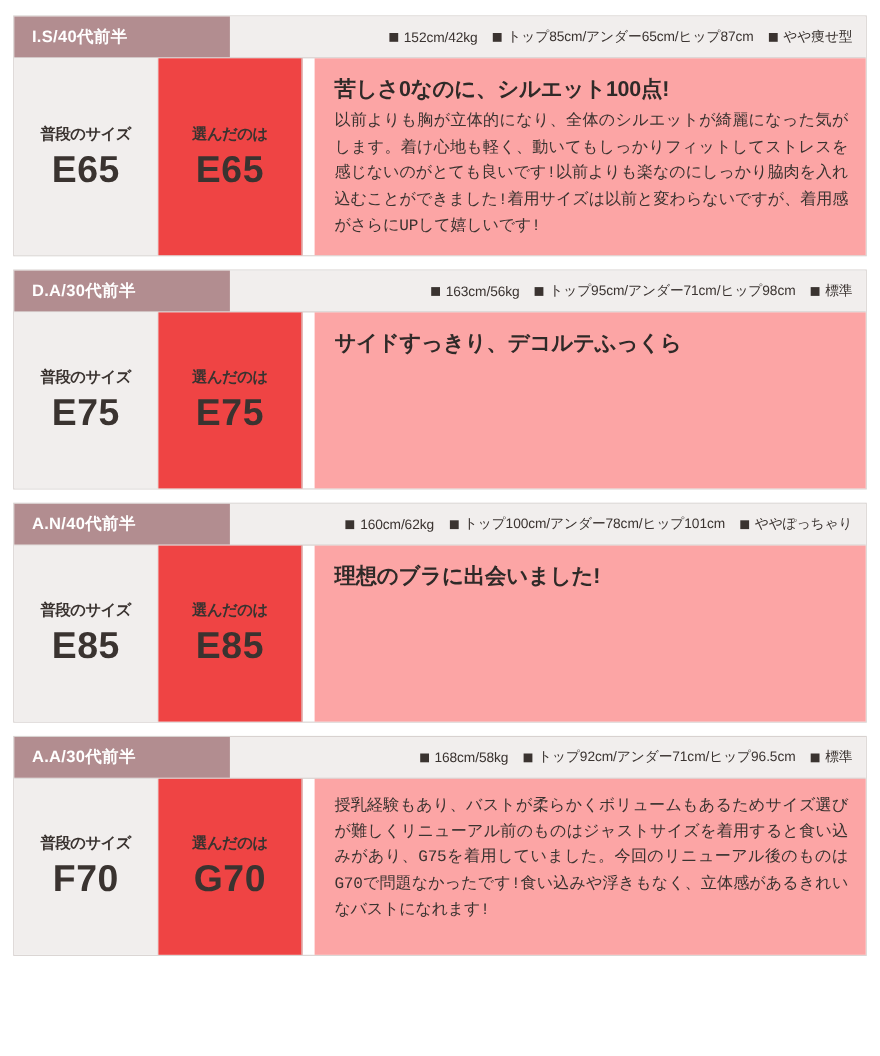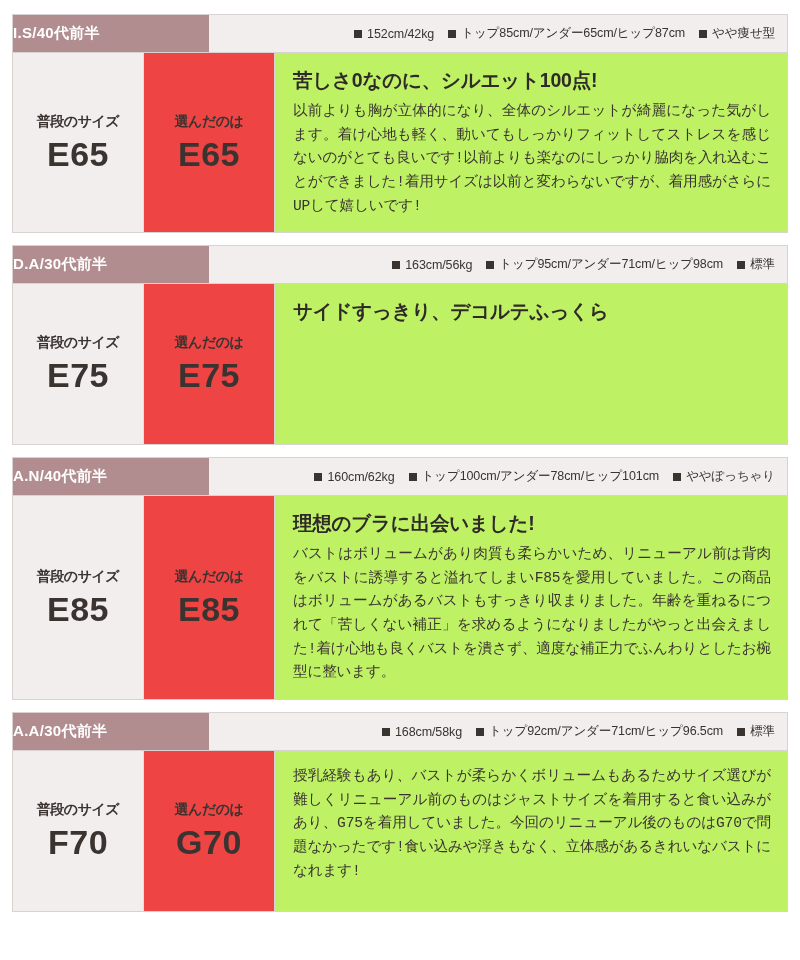--- a/index.html
+++ b/index.html
@@ -31,20 +31,21 @@
     border-bottom: 1px solid #d8d2d0;
   }
   .rv-header-name {
     width: 196px;
     background: #b28d90;
     color: #ffffff;
     font-size: 15px;
     font-weight: bold;
     display: flex;
     align-items: center;
+    padding-left: 16px;
     letter-spacing: 0.3px;
   }
   .rv-header-specs {
     flex: 1;
     display: flex;
     align-items: center;
     justify-content: flex-end;
     padding-right: 12px;
     color: #3a3330;
     font-size: 12.5px;
@@ -97,21 +98,22 @@
   .size-value {
     font-size: 34px;
     font-weight: bold;
     color: #3a3330;
     line-height: 1.05;
     letter-spacing: 0.5px;
   }
   .rv-text {
     flex: 1;
     padding: 14px 16px 14px 18px;
-    background: #bef264;
+    background: #fca5a5;
+    margin-left: 11px;
   }
   .rv-title {
     font-size: 19.5px;
     font-weight: bold;
     color: #2f2a28;
     margin: 0 0 6px 0;
     letter-spacing: -0.2px;
   }
   .rv-para {
     font-size: 14.6px;
@@ -217,21 +219,20 @@
       <div class="size-cell usual">
         <div class="size-label">普段のサイズ</div>
         <div class="size-value">E85</div>
       </div>
       <div class="size-cell chosen">
         <div class="size-label">選んだのは</div>
         <div class="size-value">E85</div>
       </div>
       <div class="rv-text">
         <p class="rv-title">理想のブラに出会いました!</p>
-        <p class="rv-para">バストはボリュームがあり肉質も柔らかいため、リニューアル前は背肉をバストに誘導すると溢れてしまいF85を愛用していました。この商品はボリュームがあるバストもすっきり収まりました。年齢を重ねるにつれて「苦しくない補正」を求めるようになりましたがやっと出会えました!着け心地も良くバストを潰さず、適度な補正力でふんわりとしたお椀型に整います。</p>
       </div>
     </div>
   </div>
 
   <div class="review-block">
     <div class="rv-header">
       <div class="rv-header-name">A.A/30代前半</div>
       <div class="rv-header-specs">
         <span class="spec-item">
             <span class="spec-sq"></span>

